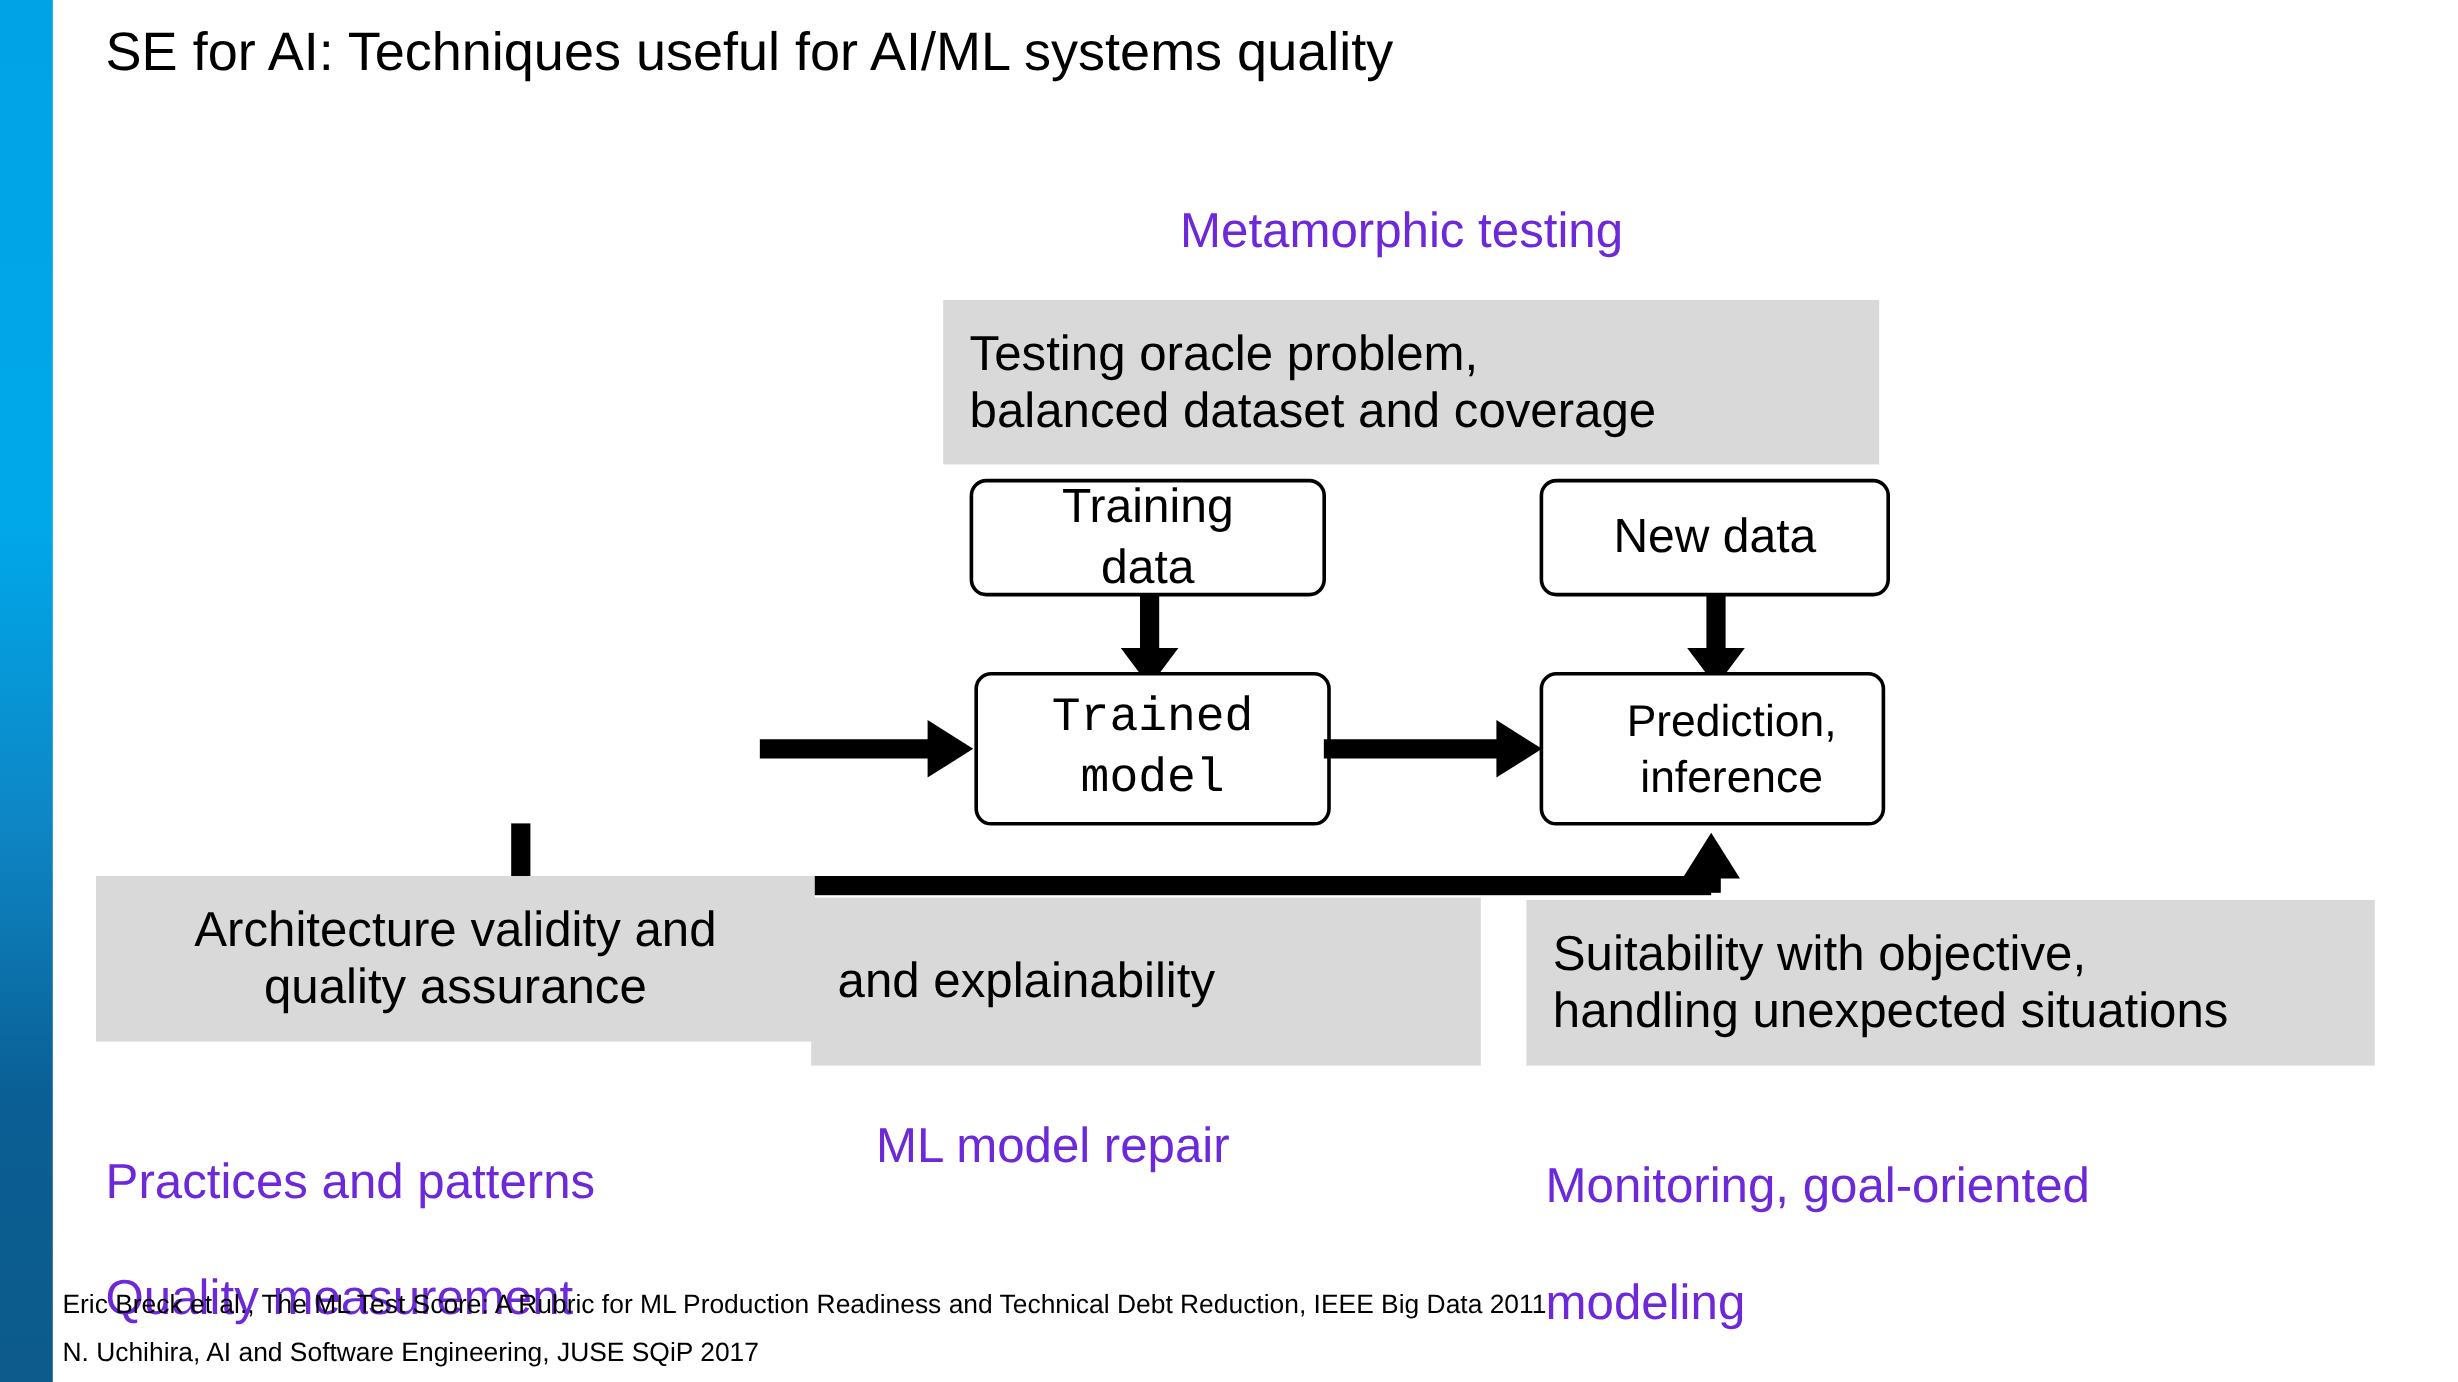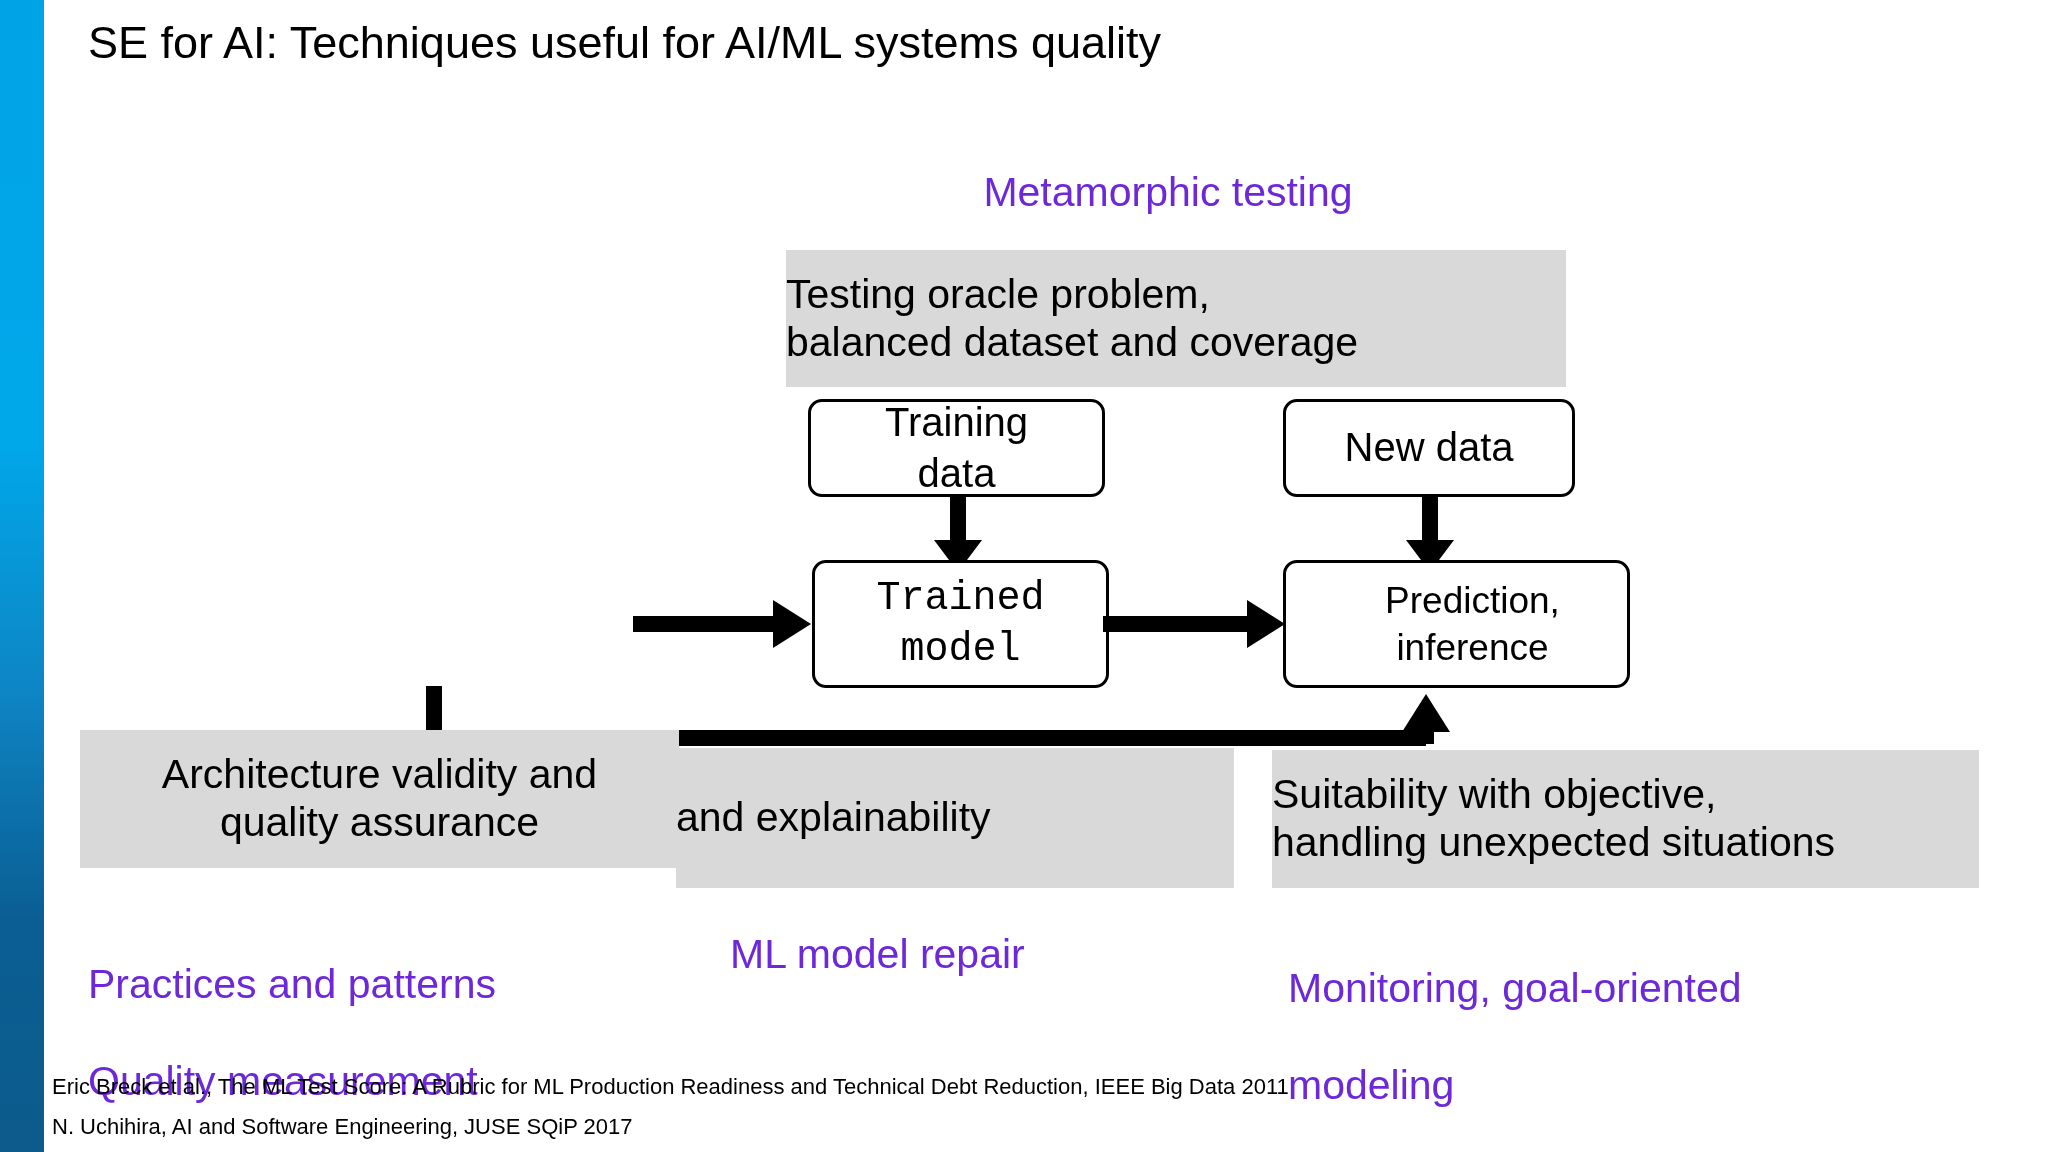--- a/index.html
+++ b/index.html
@@ -58,21 +58,21 @@
     background: #D9D9D9;
     color: #000000;
     font-size: 41px;
     line-height: 1.17;
     box-sizing: border-box;
     display: flex;
     flex-direction: column;
     justify-content: center;
   }
   .grayband .ln { display: block; white-space: nowrap; }
-  .grayband.pad-l { }
+  .grayband.pad-l { padding-left: 22px; }
   .grayband.ctr { align-items: center; text-align: center; }
 
   
   .node {
     position: absolute;
     box-sizing: border-box;
     border: 3px solid #000000;
     border-radius: 14px;
     background: #ffffff;
     display: flex;
@@ -139,21 +139,21 @@
       <path d="M20,0 L36,0 L36,44 L52,44 L28,76 L4,44 L20,44 Z" fill="#000000"></path>
     </svg>
   </div>
 
 
   <div class="node" style="left:812px; top:560px; width:297px; height:128px;font-family:Liberation Mono, monospace;">
     <span class="ln">Trained</span>
     <span class="ln">model</span>
   </div>
 
-  <div class="node small" style="left:1283px; top:560px; width:347px; height:128px;padding-left:32px;">
+  <div class="node small" style="left:1283px; top:560px; width:288px; height:128px;padding-left:32px;">
     <span class="ln">Prediction,</span>
     <span class="ln">inference</span>
   </div>
 
   <div class="arrow" style="left:633px; top:598px;">
     <svg width="180" height="52" viewBox="0 0 180 52">
       <path d="M0,18 L140,18 L140,2 L178,26 L140,50 L140,34 L0,34 Z" fill="#000000"></path>
     </svg>
   </div>
 

